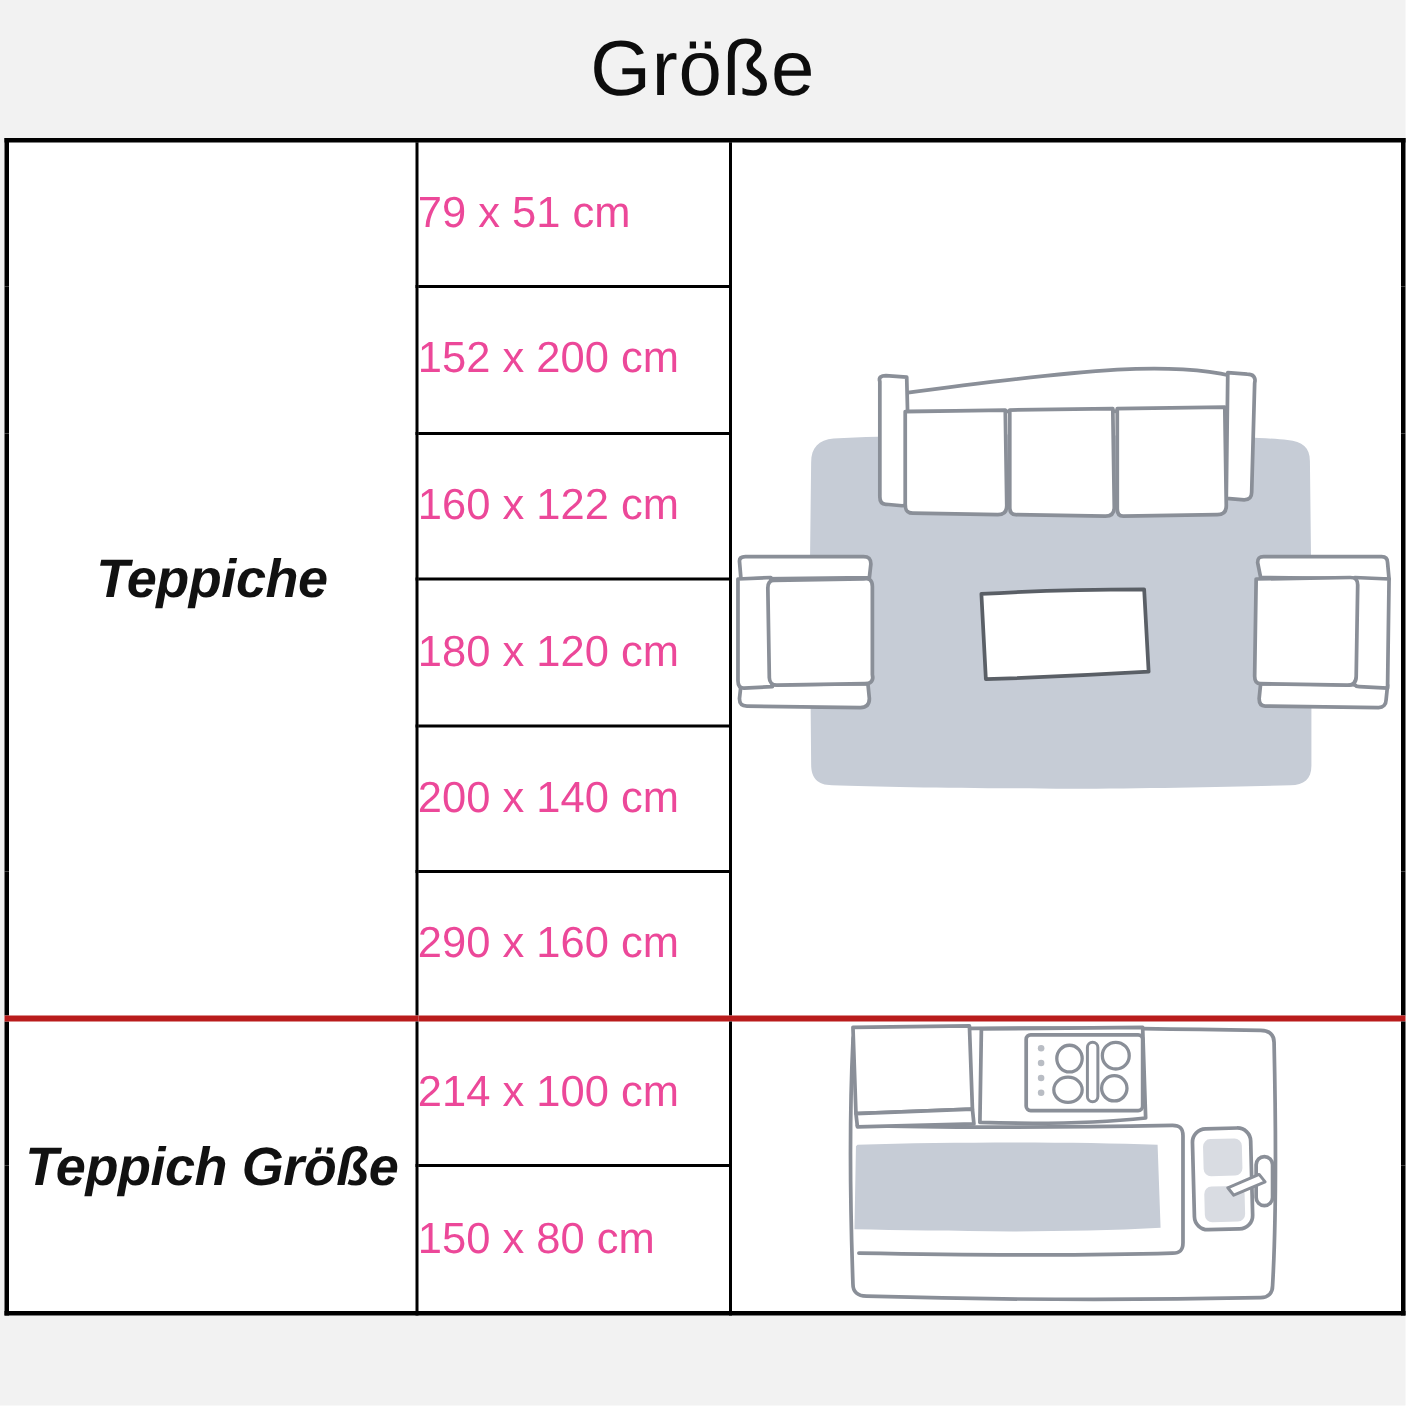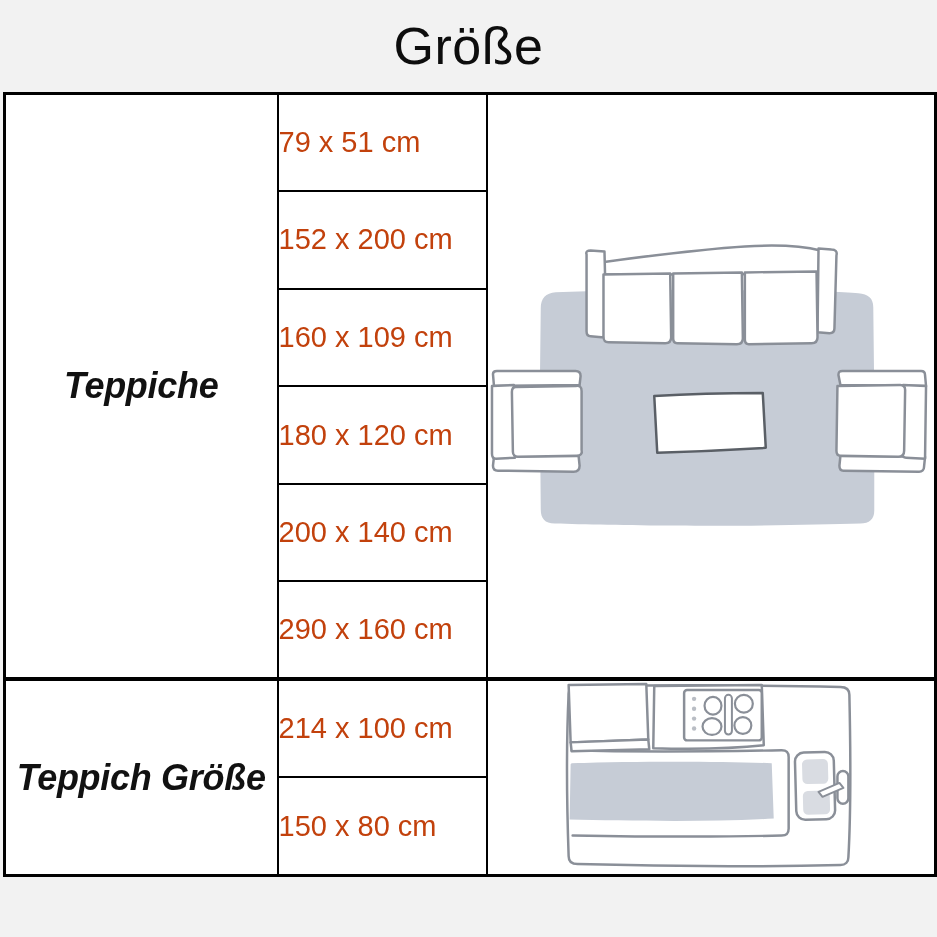--- a/index.html
+++ b/index.html
@@ -35,28 +35,28 @@
   td.label-cell{
     font-weight:bold;
     font-size:36px;
     text-align:center;
     letter-spacing:-0.3px;
     font-style:italic;
   }
   td.size-cell{
     font-size:29px;
     padding-left:12px;
-    color:#c2410c;
+    color:#ec4899;
   }
   td.illus-cell{padding:0;}
   .illus-box{width:447px;overflow:hidden;}
   .illus-box.living{height:582px;}
   .illus-box.kitchen{height:193px;}
   .illus-box svg{display:block;width:100%;height:100%;}
-  tr.section-start td{border-top:4px solid #000000;}
+  tr.section-start td{border-top:4px solid #b91c1c;}
   .sketch{stroke:#8a8f98;stroke-width:2.5;stroke-linejoin:round;stroke-linecap:round;fill:#ffffff;}
   .sketch-line{stroke:#8a8f98;stroke-width:2.5;stroke-linejoin:round;stroke-linecap:round;fill:none;}
   .rug-fill{fill:#c6ccd6;stroke:none;}
   .table-sketch{stroke:#5a5f66;stroke-width:2.5;stroke-linejoin:round;fill:#ffffff;}
   .burner{stroke:#8a8f98;stroke-width:2.2;fill:none;}
   .knob{fill:#b9bdc4;}
   .basin{fill:#d9dce2;}
 </style>
 </head>
 <body>
@@ -106,21 +106,21 @@
 
               <path class="table-sketch" d="M 167 302 C 200 300 250 299 276 299 L 279 354 C 245 356 200 358 170 359 Z"></path>
             </svg>
           </div>
         </td>
       </tr>
       <tr class="trow">
           <td class="size-cell">152 x 200 cm</td>
         </tr>
       <tr class="trow">
-          <td class="size-cell">160 x 109 cm</td>
+          <td class="size-cell">160 x 122 cm</td>
         </tr>
       <tr class="trow">
           <td class="size-cell">180 x 120 cm</td>
         </tr>
       <tr class="trow">
           <td class="size-cell">200 x 140 cm</td>
         </tr>
       <tr class="trow">
           <td class="size-cell">290 x 160 cm</td>
         </tr>

